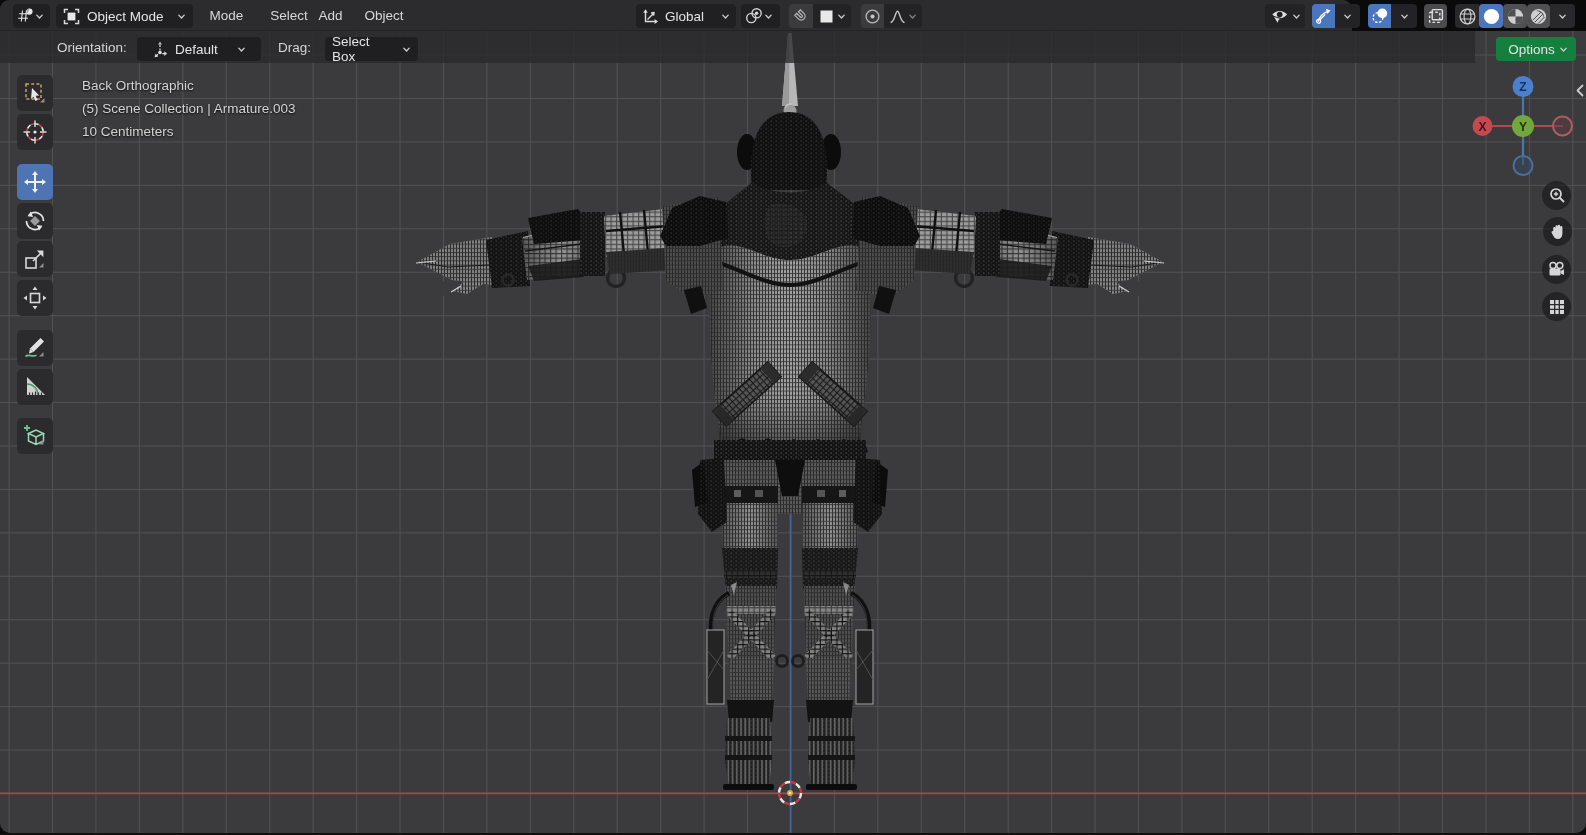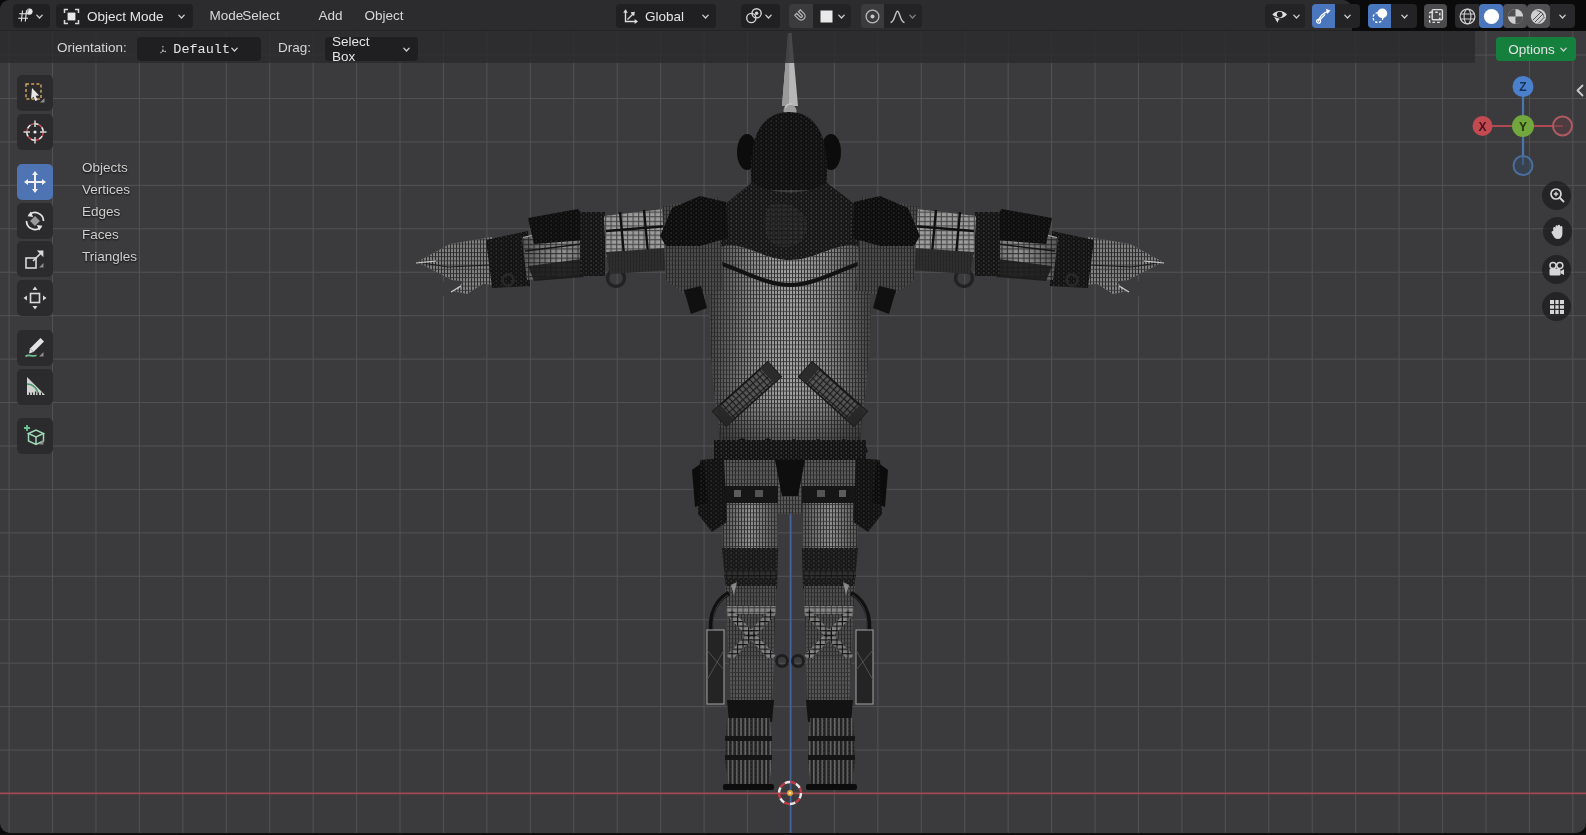--- a/index.html
+++ b/index.html
@@ -241,21 +241,21 @@
     <g>
       <circle cx="790" cy="793" r="11" fill="none" stroke="#e8e8e8" stroke-width="2.4" stroke-dasharray="5.76 5.76"></circle>
       <circle cx="790" cy="793" r="11" fill="none" stroke="#c23a46" stroke-width="2.4" stroke-dasharray="5.76 5.76" stroke-dashoffset="5.76"></circle>
       <circle cx="790" cy="793" r="3" fill="#e2a33c"></circle>
       <circle cx="790" cy="793" r="1.2" fill="#f7e3b4"></circle>
     </g>
   </svg>
 
   <div id="toolrow">
     <div style="position:absolute;left:57px;top:0;height:32px;display:flex;align-items:center;">Orientation:</div>
-    <div class="btn" id="row2widget" style="left:137px;top:6px;width:124px;padding:0 22px;background:#1f1f21;font-family:Liberation Mono, monospace;">
+    <div class="btn" id="row2widget" style="left:137px;top:6px;width:124px;padding:0 15px;background:#1f1f21;">
       <svg width="17" height="17" viewBox="0 0 17 17" style="margin-right:6px;">
         <path d="M8 4 V10" stroke="#d5d5d5" stroke-width="1.3" stroke-dasharray="2 1.6"></path>
         <path d="M6.2 3.4 L8 .8 L9.8 3.4 Z" fill="#d5d5d5"></path>
         <circle cx="8" cy="11.5" r="1.8" fill="#e2e2e2"></circle>
         <path d="M10.2 12.6 L13.6 12.6 M12.2 10.9 L14.2 12.6 L12.2 14.3" stroke="#d5d5d5" stroke-width="1.2" fill="none"></path>
         <path d="M6 13.3 L3.6 15.2 M3.9 13.1 L3.3 15.5 L5.8 15.1" stroke="#d5d5d5" stroke-width="1.1" fill="none"></path>
       </svg>
       <span style="flex:1">Default</span>
       <svg class="chev" viewBox="0 0 10 10">
           <path d="M2 3.5 L5 6.6 L8 3.5" stroke="#cfcfcf" stroke-width="1.5" fill="none" stroke-linecap="round"></path>
@@ -338,25 +338,23 @@
     <div class="tool" style="top:418px;">
       <svg width="26" height="26" viewBox="0 0 26 26">
         <path d="M6.5 10.5 L14 7 L21.5 10.5 L14 14 Z" fill="none" stroke="#9fd8b7" stroke-width="1.5"></path>
         <path d="M6.5 10.5 V18 L14 21.5 L21.5 18 V10.5 M14 14 V21.5" fill="none" stroke="#9fd8b7" stroke-width="1.5"></path>
         <path d="M5 2 v6 M2 5 h6" stroke="#6fbf94" stroke-width="1.8"></path>
         <path d="M17 21.5 L21.5 21.5 L21.5 17 Z" fill="#8d8d8d"></path>
       </svg>
     </div>
   </div>
 
-  <div class="vtx" style="left:82px;top:157px;line-height:22.2px;color:#cfcfcf;">Objects
-Vertices
-Edges
-Faces
-Triangles</div>
+  <div class="vtx" style="left:82px;top:74px;line-height:23px;">Back Orthographic
+(5) Scene Collection | Armature.003
+10 Centimeters</div>
 
   <svg style="position:absolute;left:1470px;top:70px;" width="108" height="110" viewBox="0 0 108 110">
     <path d="M53 17 V95" stroke="#4a76ad" stroke-width="2.2"></path>
     <path d="M13 56 H93" stroke="#b04a52" stroke-width="2.2"></path>
     <circle cx="53" cy="16.5" r="10.5" fill="#4a80cc"></circle>
     <text x="53" y="21" font-size="12" font-weight="bold" text-anchor="middle" fill="#173359" font-family="Liberation Sans, sans-serif">Z</text>
     <circle cx="53" cy="56" r="11" fill="#72a73e"></circle>
     <text x="53" y="60.5" font-size="12" font-weight="bold" text-anchor="middle" fill="#24350f" font-family="Liberation Sans, sans-serif">Y</text>
     <circle cx="12.5" cy="56" r="10" fill="#c44a52"></circle>
     <text x="12.5" y="60.5" font-size="12" font-weight="bold" text-anchor="middle" fill="#48131a" font-family="Liberation Sans, sans-serif">X</text>
@@ -411,25 +409,25 @@
       <svg width="17" height="17" viewBox="0 0 17 17" style="margin-right:7px;">
         <path d="M1.5 5 V1.5 H5 M12 1.5 H15.5 V5 M15.5 12 V15.5 H12 M5 15.5 H1.5 V12" stroke="#d9d9d9" stroke-width="1.5" fill="none"></path>
         <rect x="4.6" y="4.6" width="7.8" height="7.8" fill="#e8e8e8"></rect>
       </svg>
       <span style="flex:1">Object Mode</span>
       <svg class="chev" viewBox="0 0 10 10">
           <path d="M2 3.5 L5 6.6 L8 3.5" stroke="#cfcfcf" stroke-width="1.5" fill="none" stroke-linecap="round"></path>
         </svg>
     </div>
     <div class="menu" style="left:212px;width:29px;justify-content:center;">Mode</div>
-    <div class="menu" style="left:242px;width:38px;justify-content:center;">Select</div>
+    <div class="menu" style="left:270px;width:38px;justify-content:center;">Select</div>
     <div class="menu" style="left:317px;width:27px;justify-content:center;">Add</div>
     <div class="menu" style="left:364px;width:40px;justify-content:center;">Object</div>
 
-    <div class="btn" style="left:616px;width:100px;padding:0 6px;align-items:center;">
+    <div class="btn" style="left:636px;width:100px;padding:0 6px;align-items:center;">
       <svg width="17" height="17" viewBox="0 0 17 17" style="margin-right:6px;">
         <path d="M3.5 2.5 V13.5 H15" stroke="#dadada" stroke-width="1.4" fill="none"></path>
         <path d="M1.2 4.8 L3.5 1.2 L5.8 4.8 Z" fill="#dadada"></path>
         <path d="M12.6 11 L16 13.5 L12.6 15.9 Z" fill="#dadada"></path>
         <path d="M5.5 11.5 L11.5 5.5 M9 5 l3 -.4 l-.4 3" stroke="#dadada" stroke-width="1.4" fill="none"></path>
       </svg>
       <span style="flex:1">Global</span>
       <svg class="chev" viewBox="0 0 10 10">
           <path d="M2 3.5 L5 6.6 L8 3.5" stroke="#cfcfcf" stroke-width="1.5" fill="none" stroke-linecap="round"></path>
         </svg>

